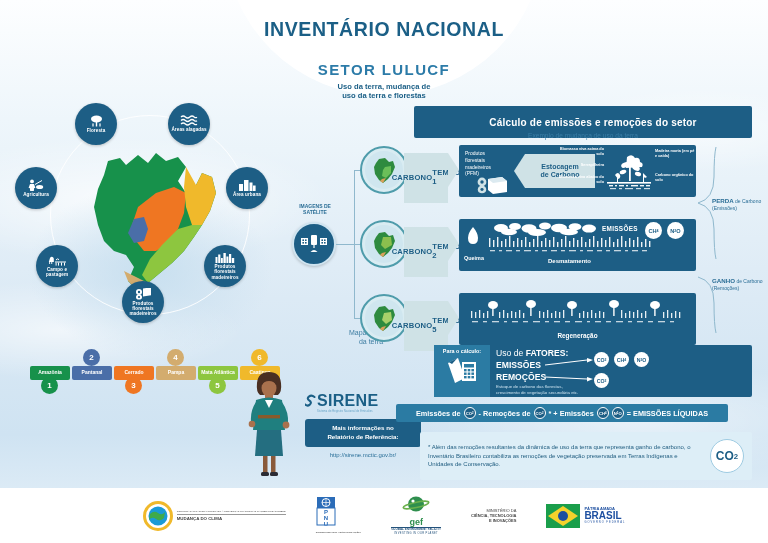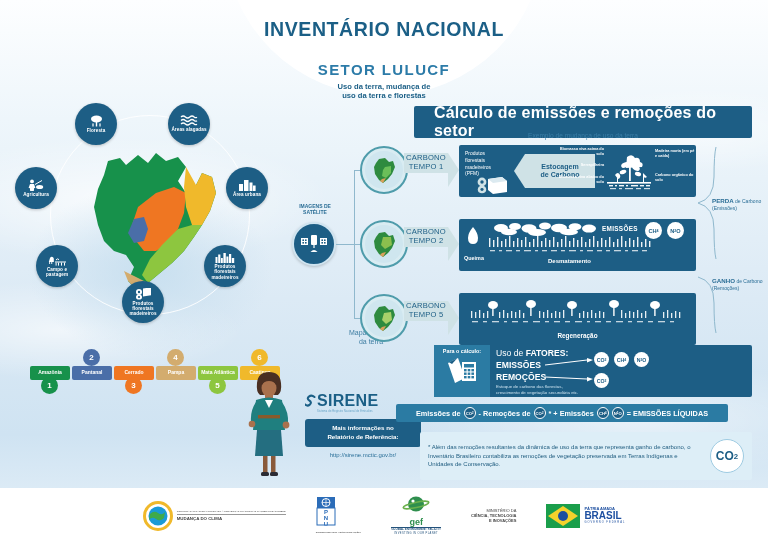--- a/index.html
+++ b/index.html
@@ -55,34 +55,34 @@
   .sirene{position:absolute;left:305px;top:392px;width:116px;}
   .sirene-logo{display:flex;align-items:center;gap:1px;}
   .sirene-word{font-size:16px;font-weight:bold;color:#1b5f86;letter-spacing:.3px;}
   .sirene-sub{font-size:2.6px;color:#5d9ec3;letter-spacing:.15px;margin-top:0px;padding-left:12px;}
   .sirene-btn{margin-top:6px;background:#1d5e85;color:#fff;border-radius:3px;padding:5px 4px;text-align:center;
      font-size:6.2px;font-weight:bold;line-height:1.45;}
   .sirene-url{margin-top:5px;text-align:center;font-size:6px;color:#2b7099;}
 
   
   .calc-title{position:absolute;left:414px;top:106px;width:338px;height:32px;background:#1d5e85;color:#fff;
-     border-radius:2px;display:flex;align-items:center;justify-content:center;font-size:16px;font-weight:bold;letter-spacing:.2px;padding-left:20px;}
+     border-radius:2px;display:flex;align-items:center;justify-content:center;font-size:10px;font-weight:bold;letter-spacing:.2px;padding-left:20px;}
   .example-lbl{position:absolute;left:414px;top:132px;width:338px;text-align:center;font-size:6.6px;color:#3a7ea6;}
 
   .satnode{position:absolute;left:292px;top:222px;width:44px;height:44px;border-radius:50%;background:#1d5e85;
      border:2px solid #cfe4f0;display:flex;align-items:center;justify-content:center;box-shadow:0 1px 3px rgba(0,0,0,.2);}
   .sat-lbl{position:absolute;left:286px;top:203px;width:58px;text-align:center;font-size:5px;font-weight:bold;color:#2b6e96;line-height:1.2;}
   .map-lbl{position:absolute;left:340px;top:329px;width:62px;text-align:center;font-size:7px;color:#3f7ea3;line-height:1.25;}
 
   .tnode{position:absolute;width:48px;height:48px;border-radius:50%;background:#d9ecf2;
      border:2.5px solid #4f9cab;display:flex;align-items:center;justify-content:center;overflow:hidden;}
   .tnode .inner{width:38px;height:38px;border-radius:50%;background:#cfe6ef;display:flex;align-items:center;justify-content:center;}
 
-  .tag{position:absolute;height:20px;background:#cfe2e6;color:#1d5e85;display:flex;flex-direction:column;
-     align-items:center;justify-content:center;font-size:7.6px;font-weight:normal;line-height:1.15;letter-spacing:.2px;}
+  .tag{position:absolute;height:50px;background:#cfe2e6;color:#1d5e85;display:flex;flex-direction:row;
+     align-items:center;justify-content:center;font-size:7.6px;font-weight:bold;line-height:1.15;letter-spacing:.2px;}
   .tag::after{content:"";position:absolute;right:-11px;top:0;border-top:17px solid transparent;
      border-bottom:17px solid transparent;border-left:11px solid #cfe2e6;}
 
   .rowbox{position:absolute;background:#1d5e85;border-radius:2px;}
 
   .connector{position:absolute;border-left:1px solid #8fb8cd;}
   .conn-h{position:absolute;border-top:1px solid #8fb8cd;}
 
   .side-lbl{position:absolute;width:70px;font-size:5px;color:#2b6e96;line-height:1.3;}
   .side-lbl b{font-size:6.2px;}

